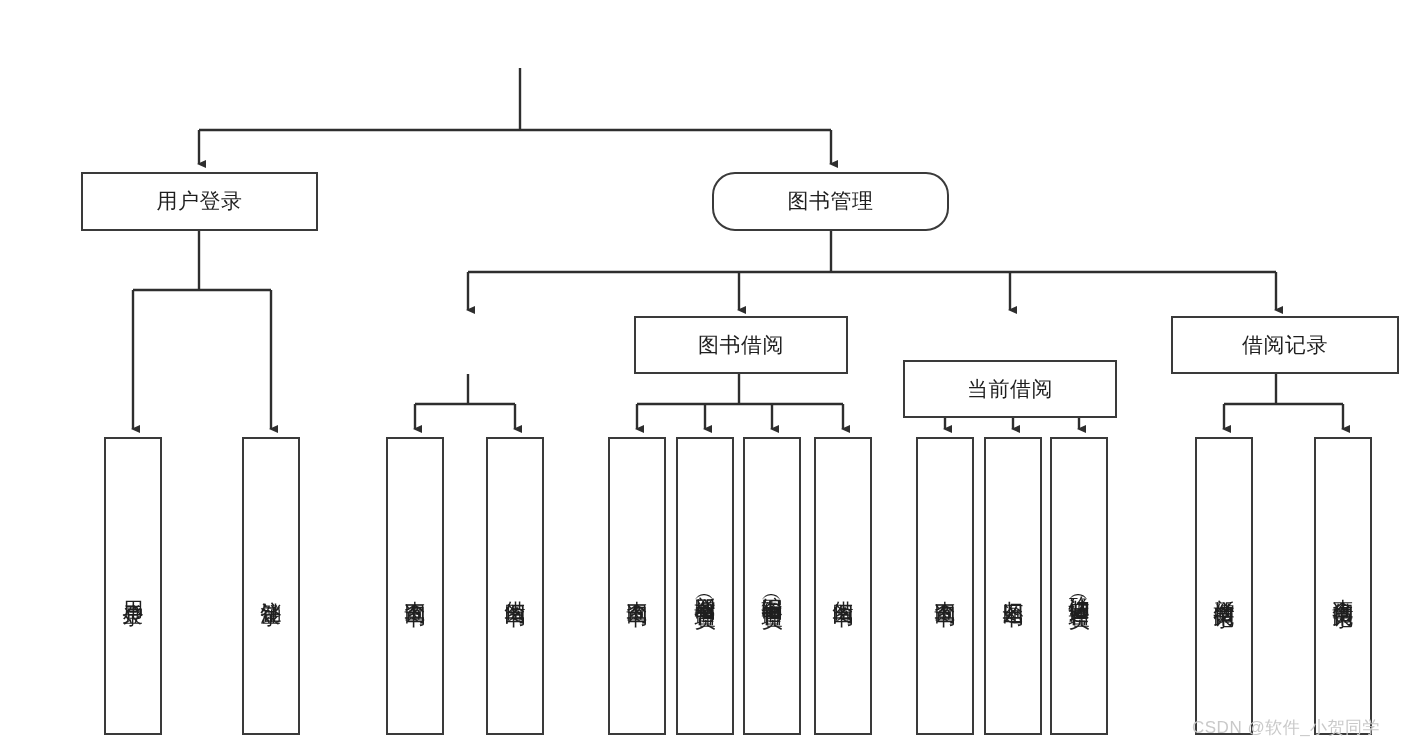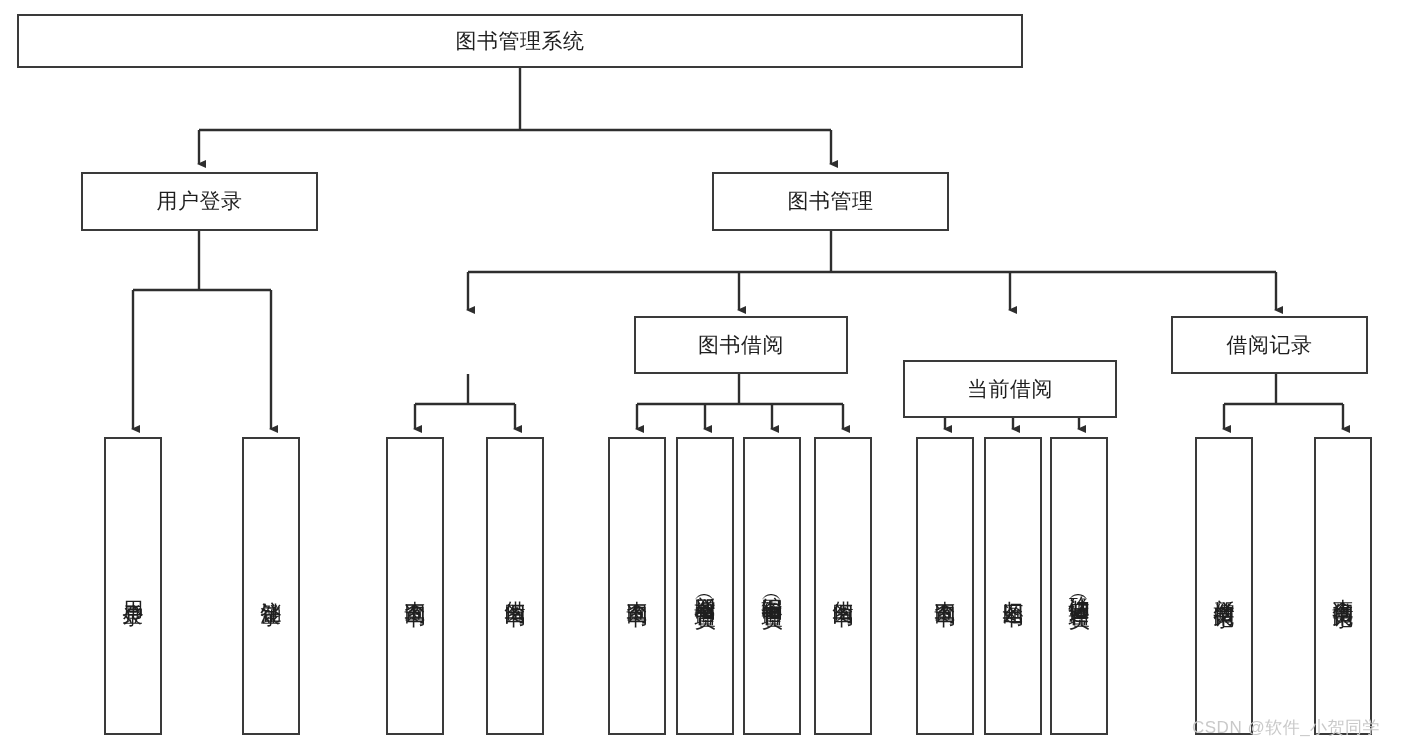--- a/index.html
+++ b/index.html
@@ -118,38 +118,35 @@
       <path d="M1013,404 L1013,429" marker-end="url(#arrow)"></path>
       <path d="M1079,404 L1079,429" marker-end="url(#arrow)"></path>
 
       <path d="M1276,374 L1276,404"></path>
       <path d="M1224,404 L1343,404"></path>
       <path d="M1224,404 L1224,429" marker-end="url(#arrow)"></path>
       <path d="M1343,404 L1343,429" marker-end="url(#arrow)"></path>
     </g>
   </svg>
 
-  <div class="node root horizontal" style="left:17px; top:14px; width:1006px; height:54px;">
-    <span class="node-label">图书管理系统</span>
-  </div>
 
   <div class="node horizontal" style="left:81px; top:172px; width:237px; height:59px;">
     <span class="node-label">用户登录</span>
   </div>
-  <div class="node horizontal" style="left:712px; top:172px; width:237px; height:59px;">
+  <div class="node horizontal" style="left:712px; top:172px; width:237px; height:59px;border-radius:23px;">
     <span class="node-label">图书管理</span>
   </div>
 
   <div class="node horizontal" style="left:634px; top:316px; width:214px; height:58px;">
     <span class="node-label">图书借阅</span>
   </div>
   <div class="node horizontal" style="left:903px; top:316px; width:214px; height:58px;margin-top:44px;">
     <span class="node-label">当前借阅</span>
   </div>
-  <div class="node horizontal" style="left:1171px; top:316px; width:197px; height:58px;">
+  <div class="node horizontal" style="left:1171px; top:316px; width:228px; height:58px;">
     <span class="node-label">借阅记录</span>
   </div>
 
   <div class="node vertical" style="left:104px; top:437px; width:58px; height:298px;">
     <span class="node-label">用户登录</span>
   </div>
   <div class="node vertical" style="left:242px; top:437px; width:58px; height:298px;">
     <span class="node-label">注销登录</span>
   </div>
 

